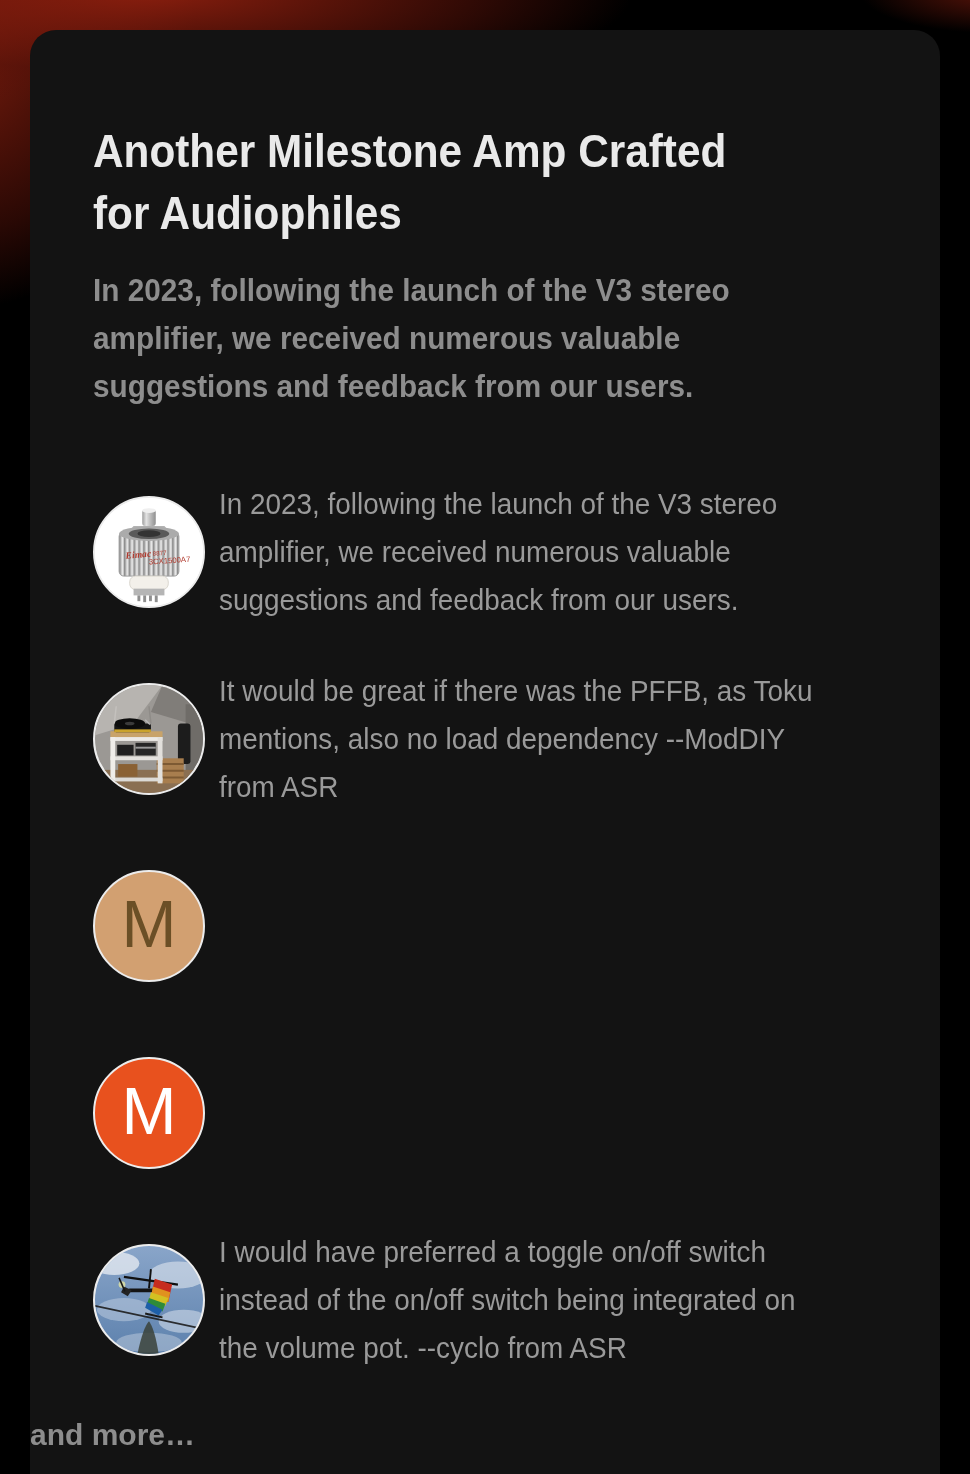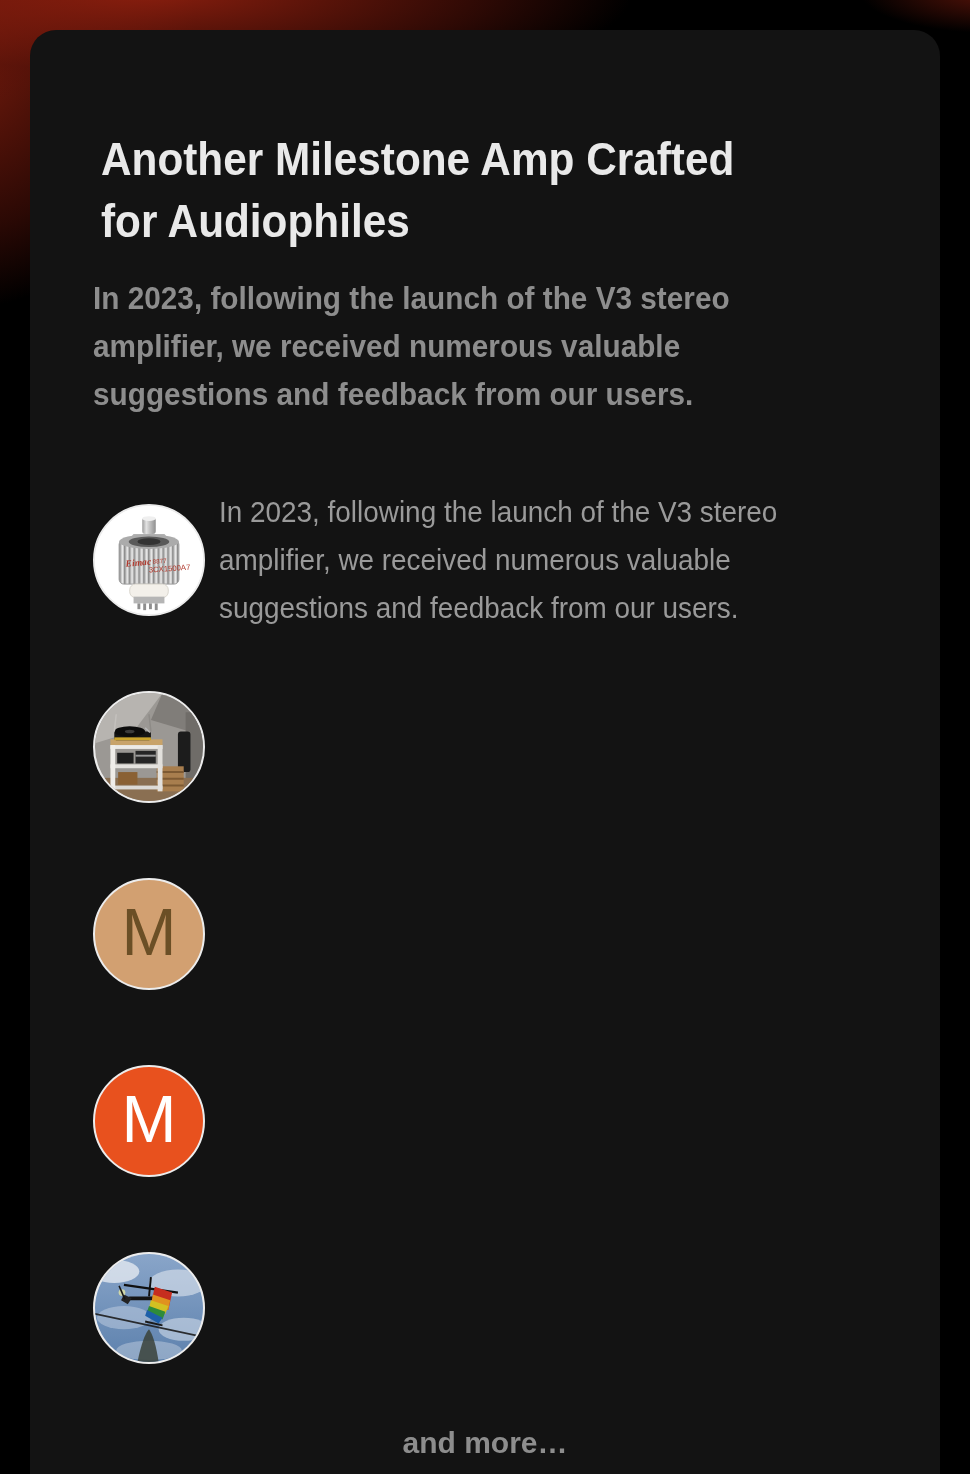--- a/index.html
+++ b/index.html
@@ -11,40 +11,40 @@
       radial-gradient(ellipse 300px 330px at -50px 40px, rgba(132,30,14,0.95), rgba(78,16,8,0.55) 58%, rgba(0,0,0,0) 82%),
       radial-gradient(ellipse 180px 55px at 995px -8px, rgba(120,26,12,0.75), rgba(0,0,0,0) 75%),
       #000;
   }
   .card{
     position:absolute;left:30px;top:30px;width:910px;height:1460px;
     background:#131313;border-radius:26px 26px 0 0;
     box-sizing:border-box;padding:90px 82px 0 63px;
   }
   .line{transform:scaleX(0.92);transform-origin:0 50%;white-space:nowrap;}
-  h1{margin:8px;font-size:46px;line-height:62px;font-weight:bold;color:#e9e9e9;letter-spacing:0;}
+  h1{margin:0;font-size:46px;line-height:62px;font-weight:bold;color:#e9e9e9;letter-spacing:0;}
   .subtitle{margin-top:22px;font-size:32px;line-height:48px;font-weight:bold;color:#8d8d8d;}
   .subtitle .line{transform:scaleX(0.93);}
   .list{margin-top:70px;}
   .item{display:flex;align-items:center;margin-bottom:43px;height:144px;}
   .avatar{
     flex:0 0 auto;width:108px;height:108px;border-radius:50%;
     border:2px solid #ececec;overflow:hidden;margin-right:14px;
     display:flex;align-items:center;justify-content:center;
     background:#fff;position:relative;
   }
   .avatar svg{width:100%;height:100%;display:block;}
   .avatar .letter{
     font-size:66px;line-height:1;font-weight:400;letter-spacing:0;
     transform:translateY(-2px);
   }
   .text{font-size:30px;line-height:48px;color:#9a9a9a;font-weight:normal;}
   .text .line{transform:scaleX(0.93);}
   .footer{
-    margin:36px -82px 0 -63px;text-align:center;
+    margin:36px -82px 0 -63px;
     font-size:30px;line-height:40px;font-weight:bold;color:#8d8d8d;
   }
 </style>
 </head>
 <body>
 
 <div class="stage">
   <div class="card">
 
     <h1>
@@ -126,20 +126,25 @@
             <rect x="24" y="82" width="20" height="13" fill="#8a6134"></rect>
             <rect x="20" y="40" width="38" height="9" rx="2" fill="#151515"></rect>
             <rect x="20" y="46" width="38" height="3" fill="#caa32c"></rect>
             <ellipse cx="36" cy="40" rx="16" ry="5.5" fill="#0c0c0c"></ellipse>
             <ellipse cx="36" cy="40" rx="5" ry="1.8" fill="#3b3b3b"></ellipse>
             <line x1="52" y1="36" x2="57" y2="41" stroke="#b7b7b7" stroke-width="1.5"></line>
             <line x1="22" y1="22" x2="20" y2="40" stroke="#c4c1bd" stroke-width="1.5"></line>
             <line x1="56" y1="22" x2="58" y2="40" stroke="#8e8b87" stroke-width="1.5"></line>
           </svg>
         </div>
+        <div class="text">
+          <div class="line">It would be great if there was the PFFB, as Toku</div>
+          <div class="line">mentions, also no load dependency --ModDIY</div>
+          <div class="line">from ASR</div>
+        </div>
       </div>
 
       <div class="item">
         <div class="avatar" style="background: rgb(210, 160, 113);">
           <span class="letter" style="color: rgb(107, 79, 38);">M</span>
         </div>
       </div>
 
       <div class="item">
         <div class="avatar" style="background: rgb(232, 81, 30);">
@@ -173,20 +178,25 @@
               <line x1="25" y1="33" x2="31" y2="47" stroke="#161616" stroke-width="1.6"></line>
               <polygon points="62,34 80,40 76,58 58,52" fill="#c62d1f"></polygon>
               <polygon points="60,42 78,48 76,58 58,54" fill="#e0921f"></polygon>
               <polygon points="58,48 76,54 73,62 56,56" fill="#d3c122"></polygon>
               <polygon points="56,54 73,60 70,68 54,60" fill="#2e8b3a"></polygon>
               <polygon points="54,58 70,66 66,72 52,64" fill="#1d5fa8"></polygon>
               <line x1="52" y1="70" x2="70" y2="74" stroke="#1a1a1a" stroke-width="2"></line>
             </g>
           </svg>
         </div>
+        <div class="text">
+          <div class="line">I would have preferred a toggle on/off switch</div>
+          <div class="line">instead of the on/off switch being integrated on</div>
+          <div class="line">the volume pot. --cyclo from ASR</div>
+        </div>
       </div>
 
     </div>
 
     <div class="footer">and more…</div>
 
   </div>
 </div>
 
 </body></html>

